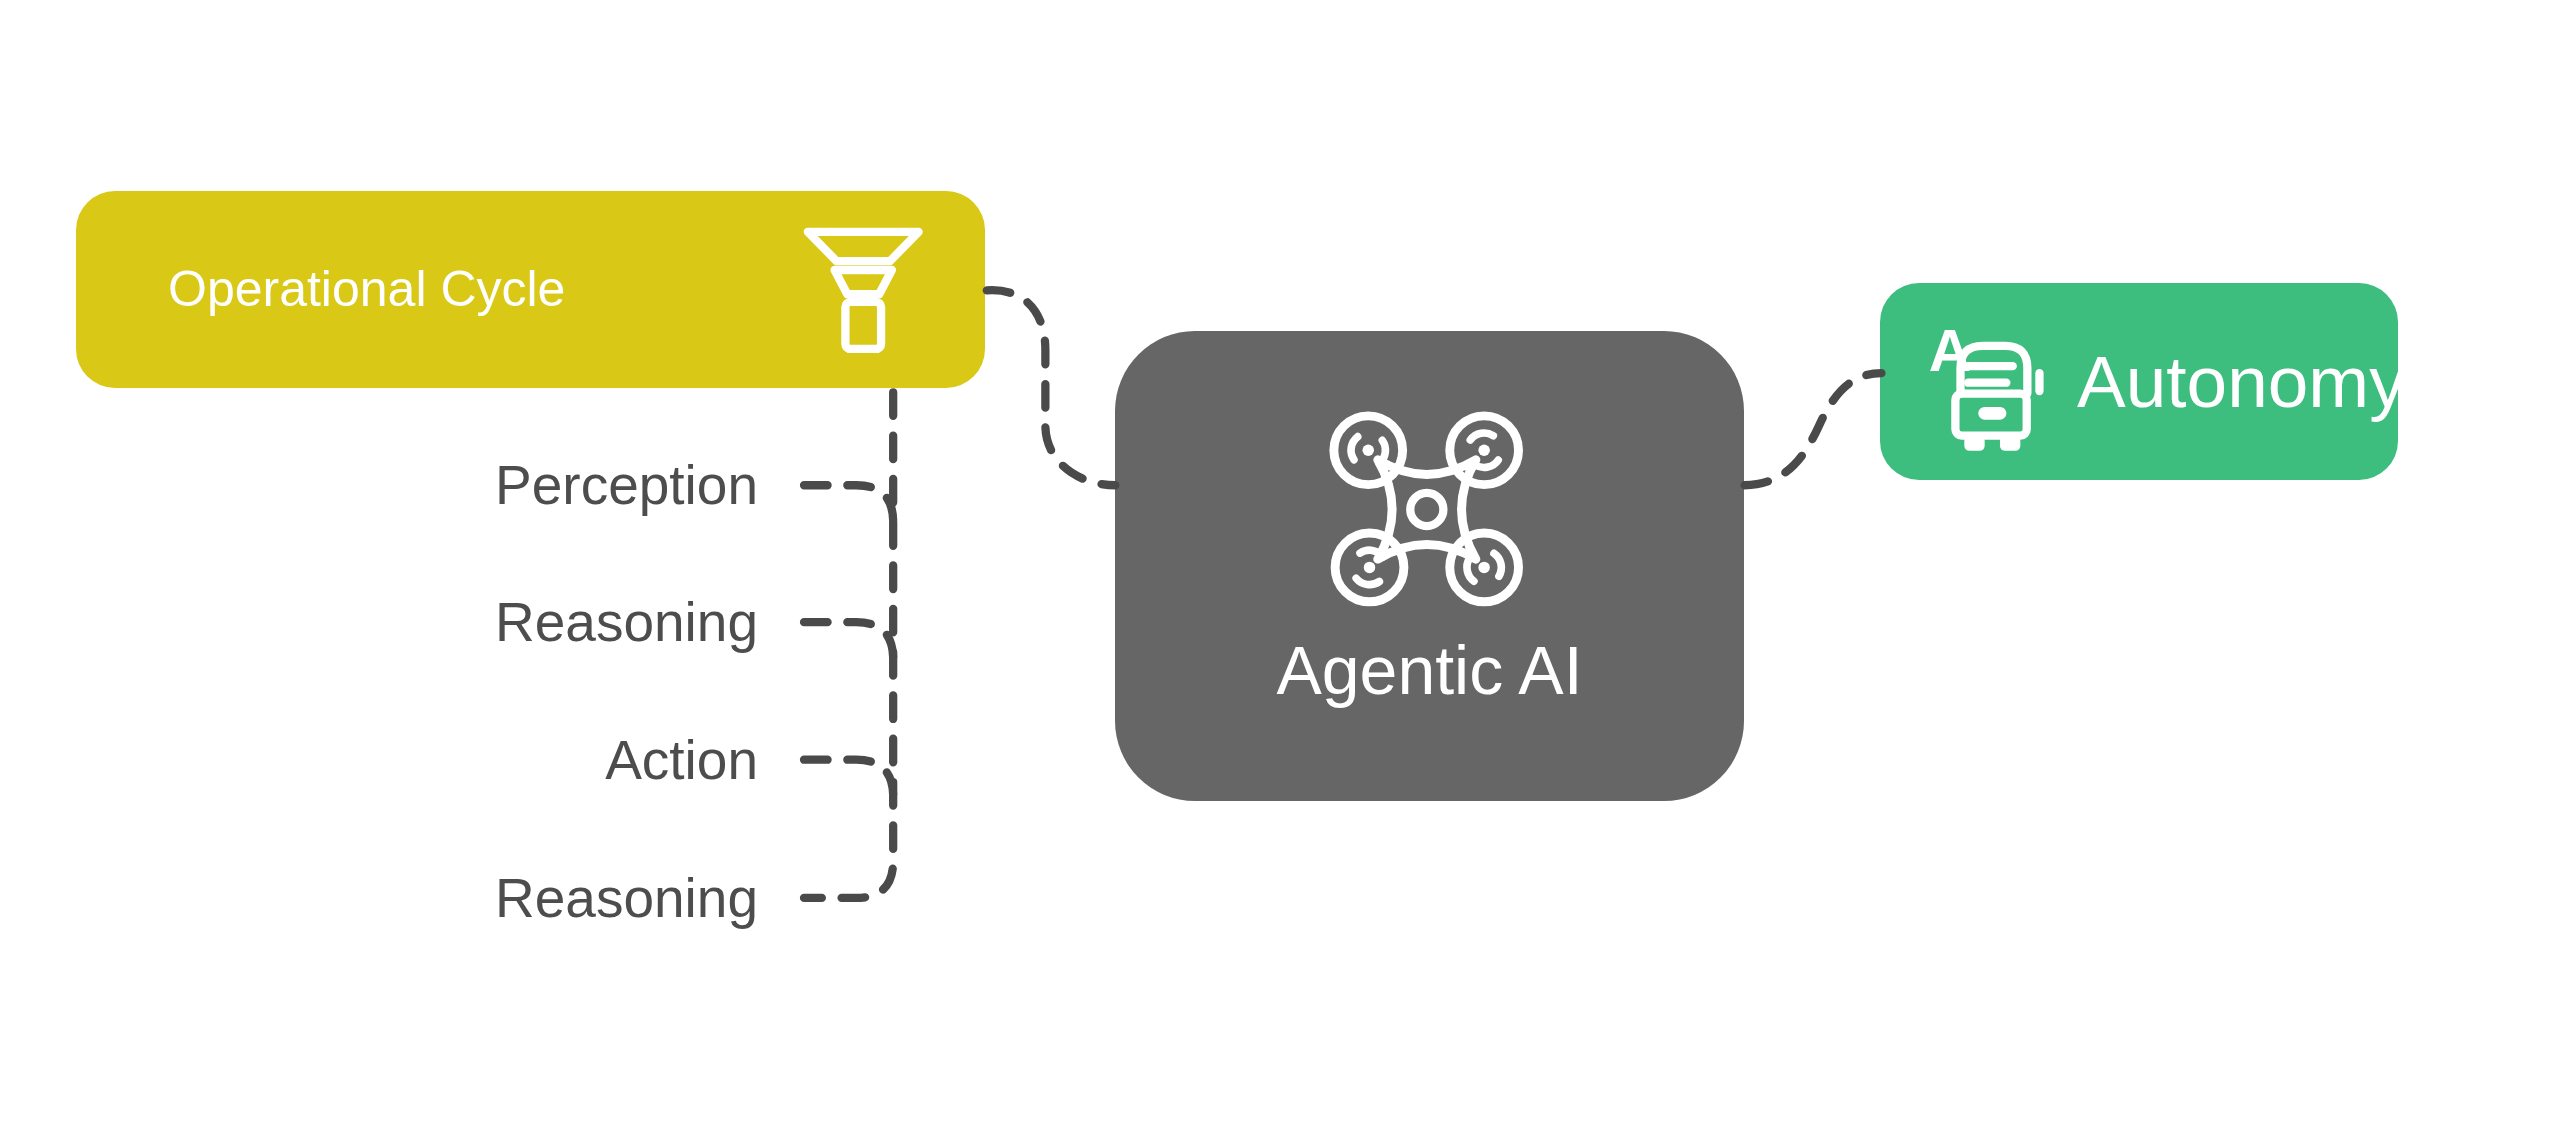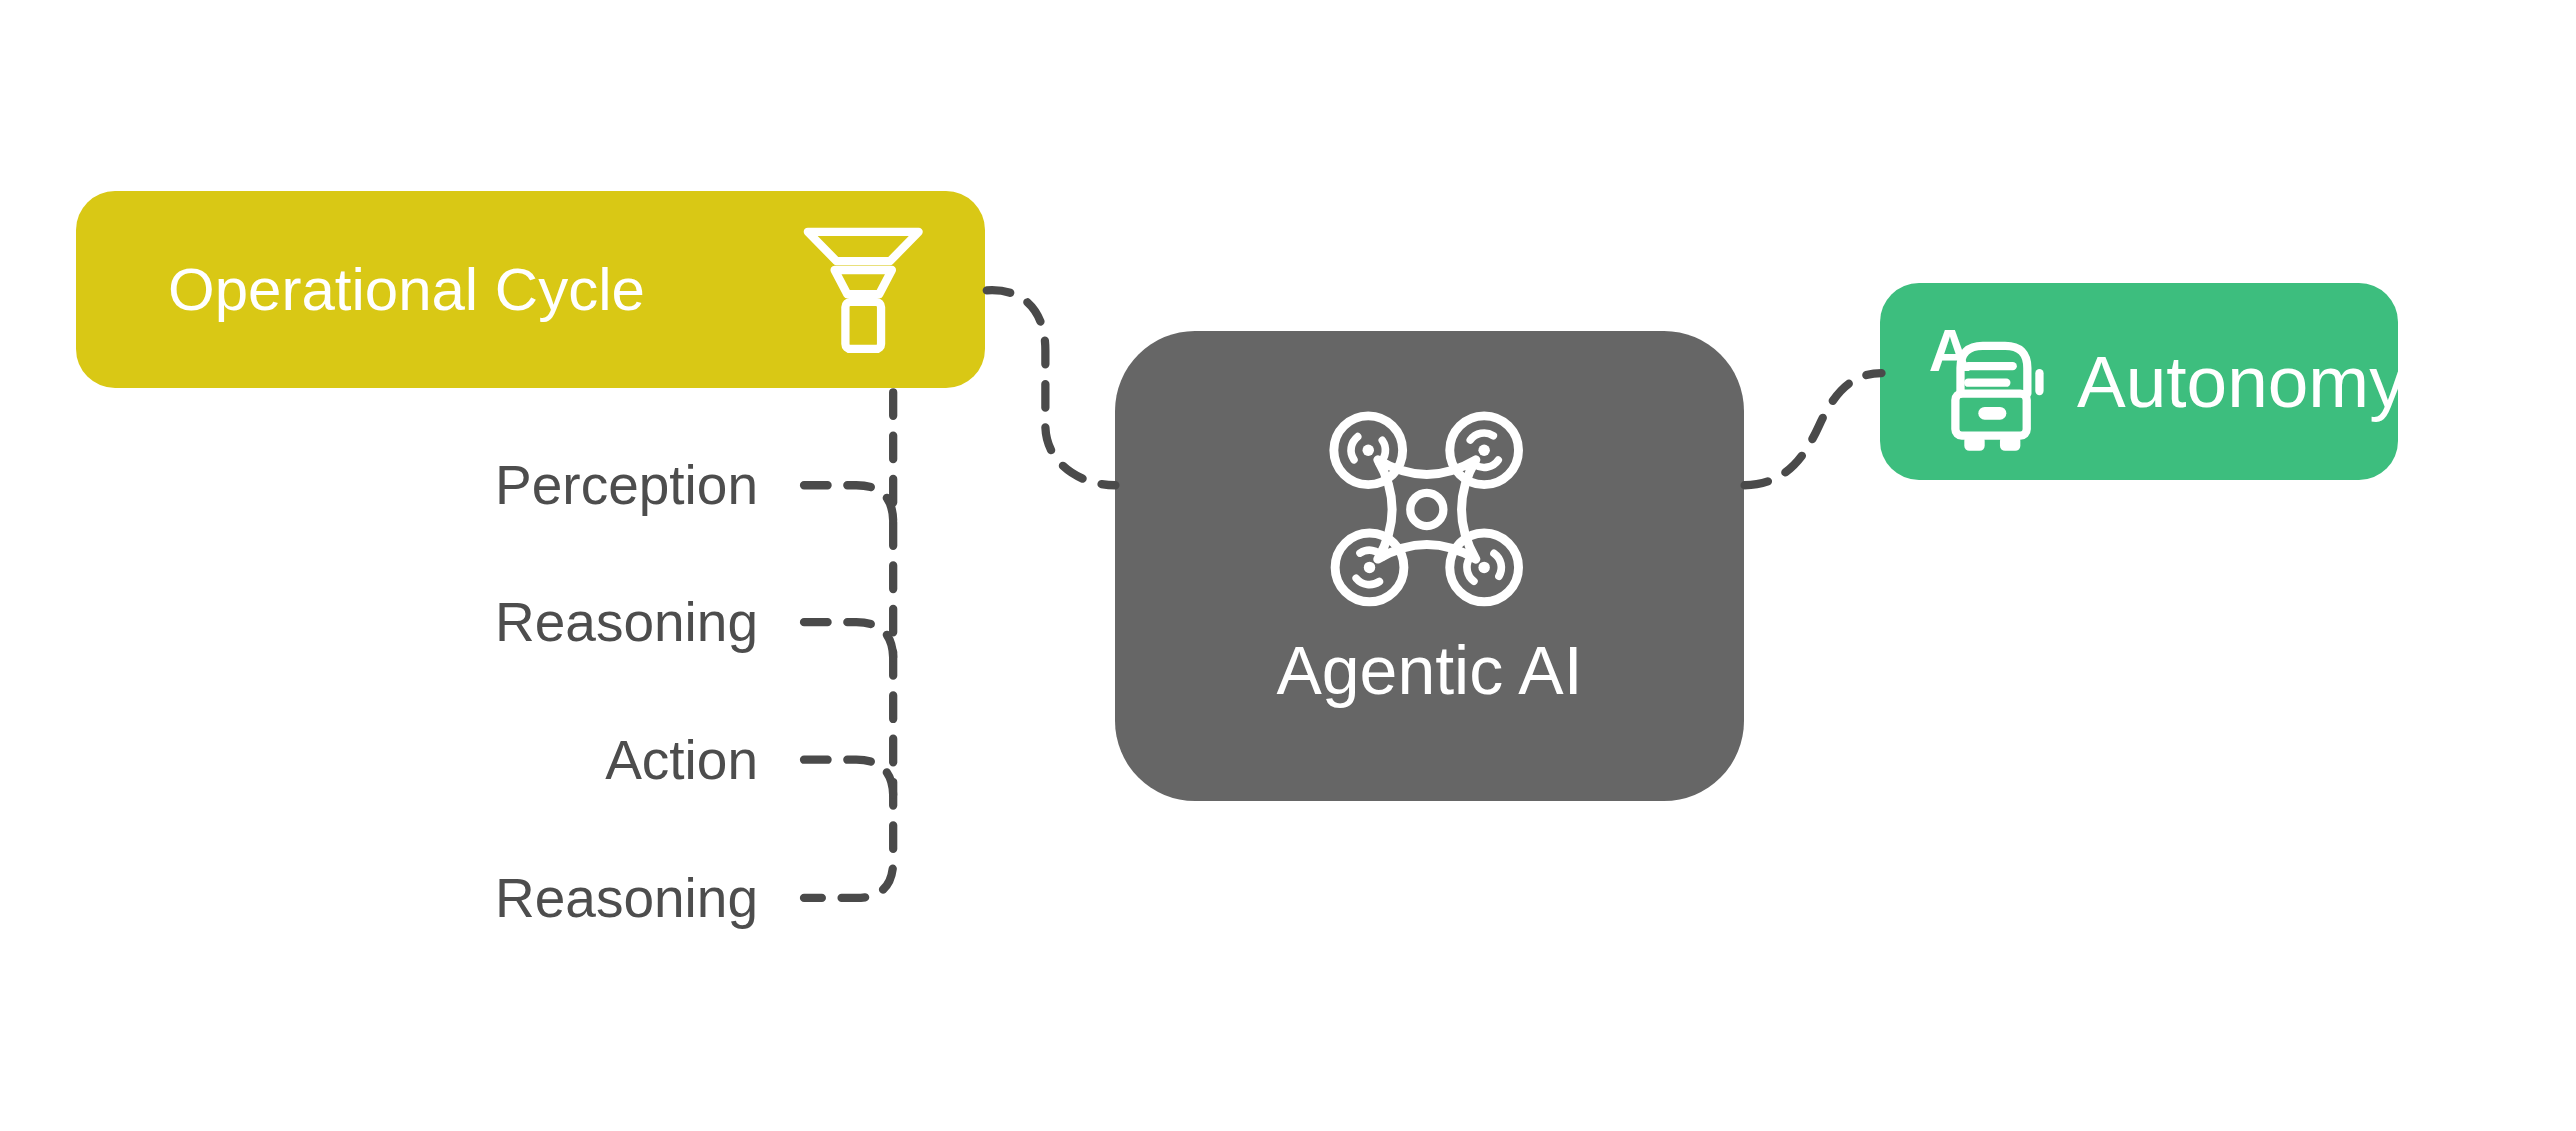--- a/index.html
+++ b/index.html
@@ -10,21 +10,21 @@
     font-family:"Liberation Sans", sans-serif;
     overflow:hidden;
   }
   .node{position:absolute;box-sizing:border-box;}
   .node-cycle{
     left:76px;top:191px;width:909px;height:197px;
     border-radius:39px;background:var(--node-yellow,#d9c815);
   }
   .node-cycle .node-label{
     position:absolute;left:92px;top:0;height:151px;line-height:197px;
-    font-size:60px;color:var(--node-text,#fff);white-space:nowrap;
+    font-size:50px;color:var(--node-text,#fff);white-space:nowrap;
   }
   .node-core{
     left:1115px;top:331px;width:629px;height:470px;
     border-radius:80px;background:var(--node-gray,#666);
   }
   .node-core .node-label{
     position:absolute;left:0;right:0;top:301px;height:76px;line-height:76px;
     text-align:center;font-size:68px;color:var(--node-text,#fff);white-space:nowrap;
   }
   .node-autonomy{

